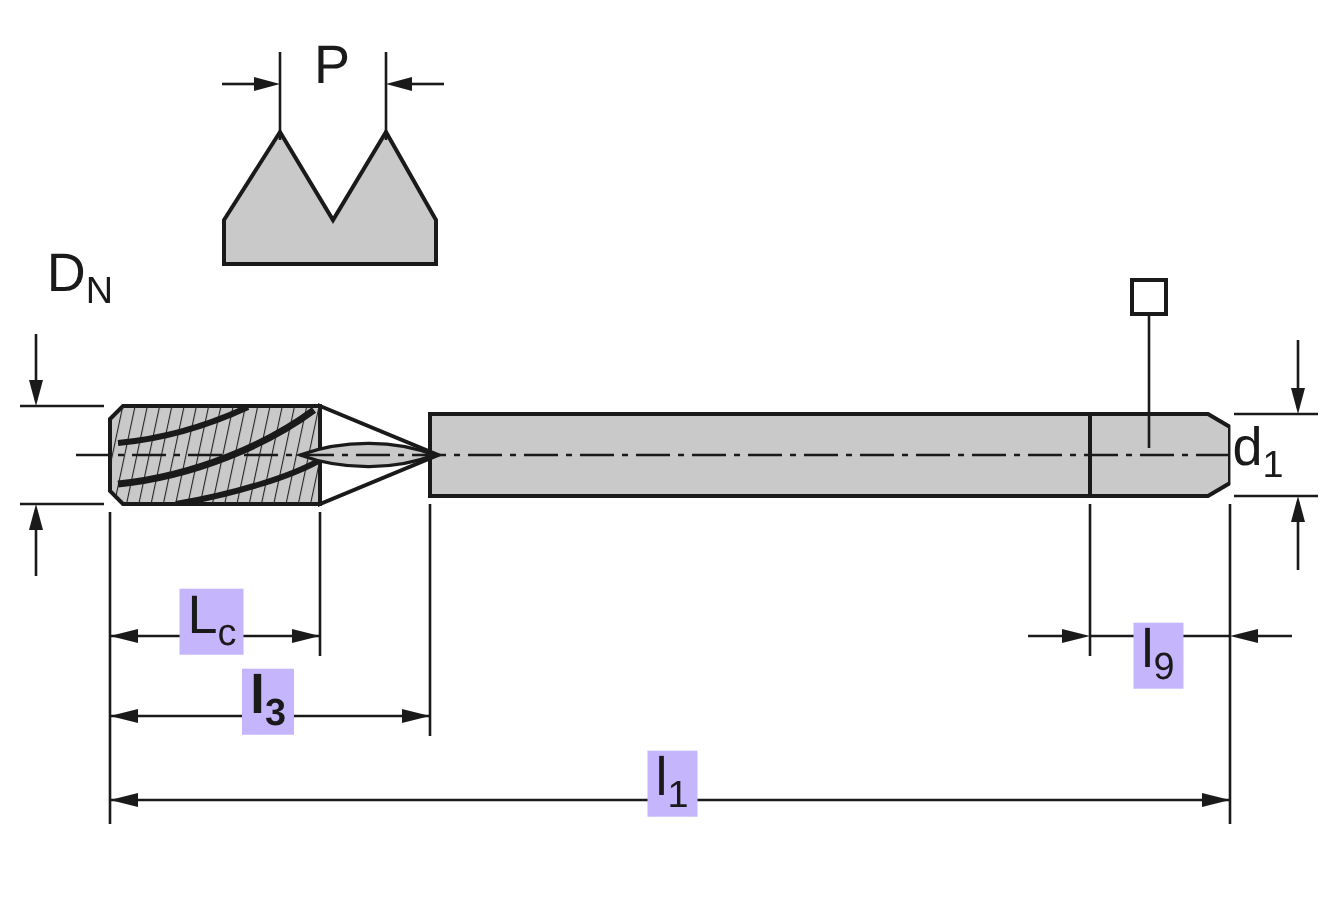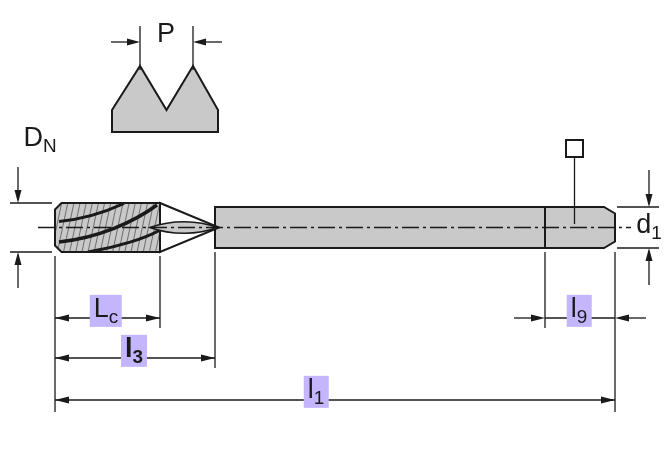--- a/index.html
+++ b/index.html
@@ -19,25 +19,25 @@
     line-height:1;
     white-space:nowrap;
     color:var(--line,#1a1a1a);
     z-index:2;
   }
   .dim-label sub{font-size:0.7em;line-height:1;}
   .dim-label.on-line{background:#c4b5fd;padding:0 4px;}
   
   .pos-p  {left:166px;top:36px;}
   .pos-dn {left:40px; top:140px;}
-  .pos-d1 {left:649px;top:227px;background:#fff;padding:0 1px;}
+  .pos-d1 {left:629px;top:227px;background:#fff;padding:0 1px;}
   .pos-lc {left:106px;top:311px;}
   .pos-l3 {left:134px;top:351px;font-weight:bold;}
-  .pos-l9 {left:579px;top:311px;}
-  .pos-l1 {left:316px;top:392px;}
+  .pos-l9 {left:579px;top:328px;}
+  .pos-l1 {left:336px;top:392px;}
 </style>
 </head>
 <body>
 
 <div class="stage">
 
   <svg width="670" height="460" viewBox="0 0 670 460">
     <defs>
       <pattern id="hatchPat" patternUnits="userSpaceOnUse" width="6" height="7" patternTransform="rotate(12)">
         <line x1="0" y1="-1" x2="0" y2="8" stroke="var(--hatch,#222)" stroke-width="1.1"></line>

